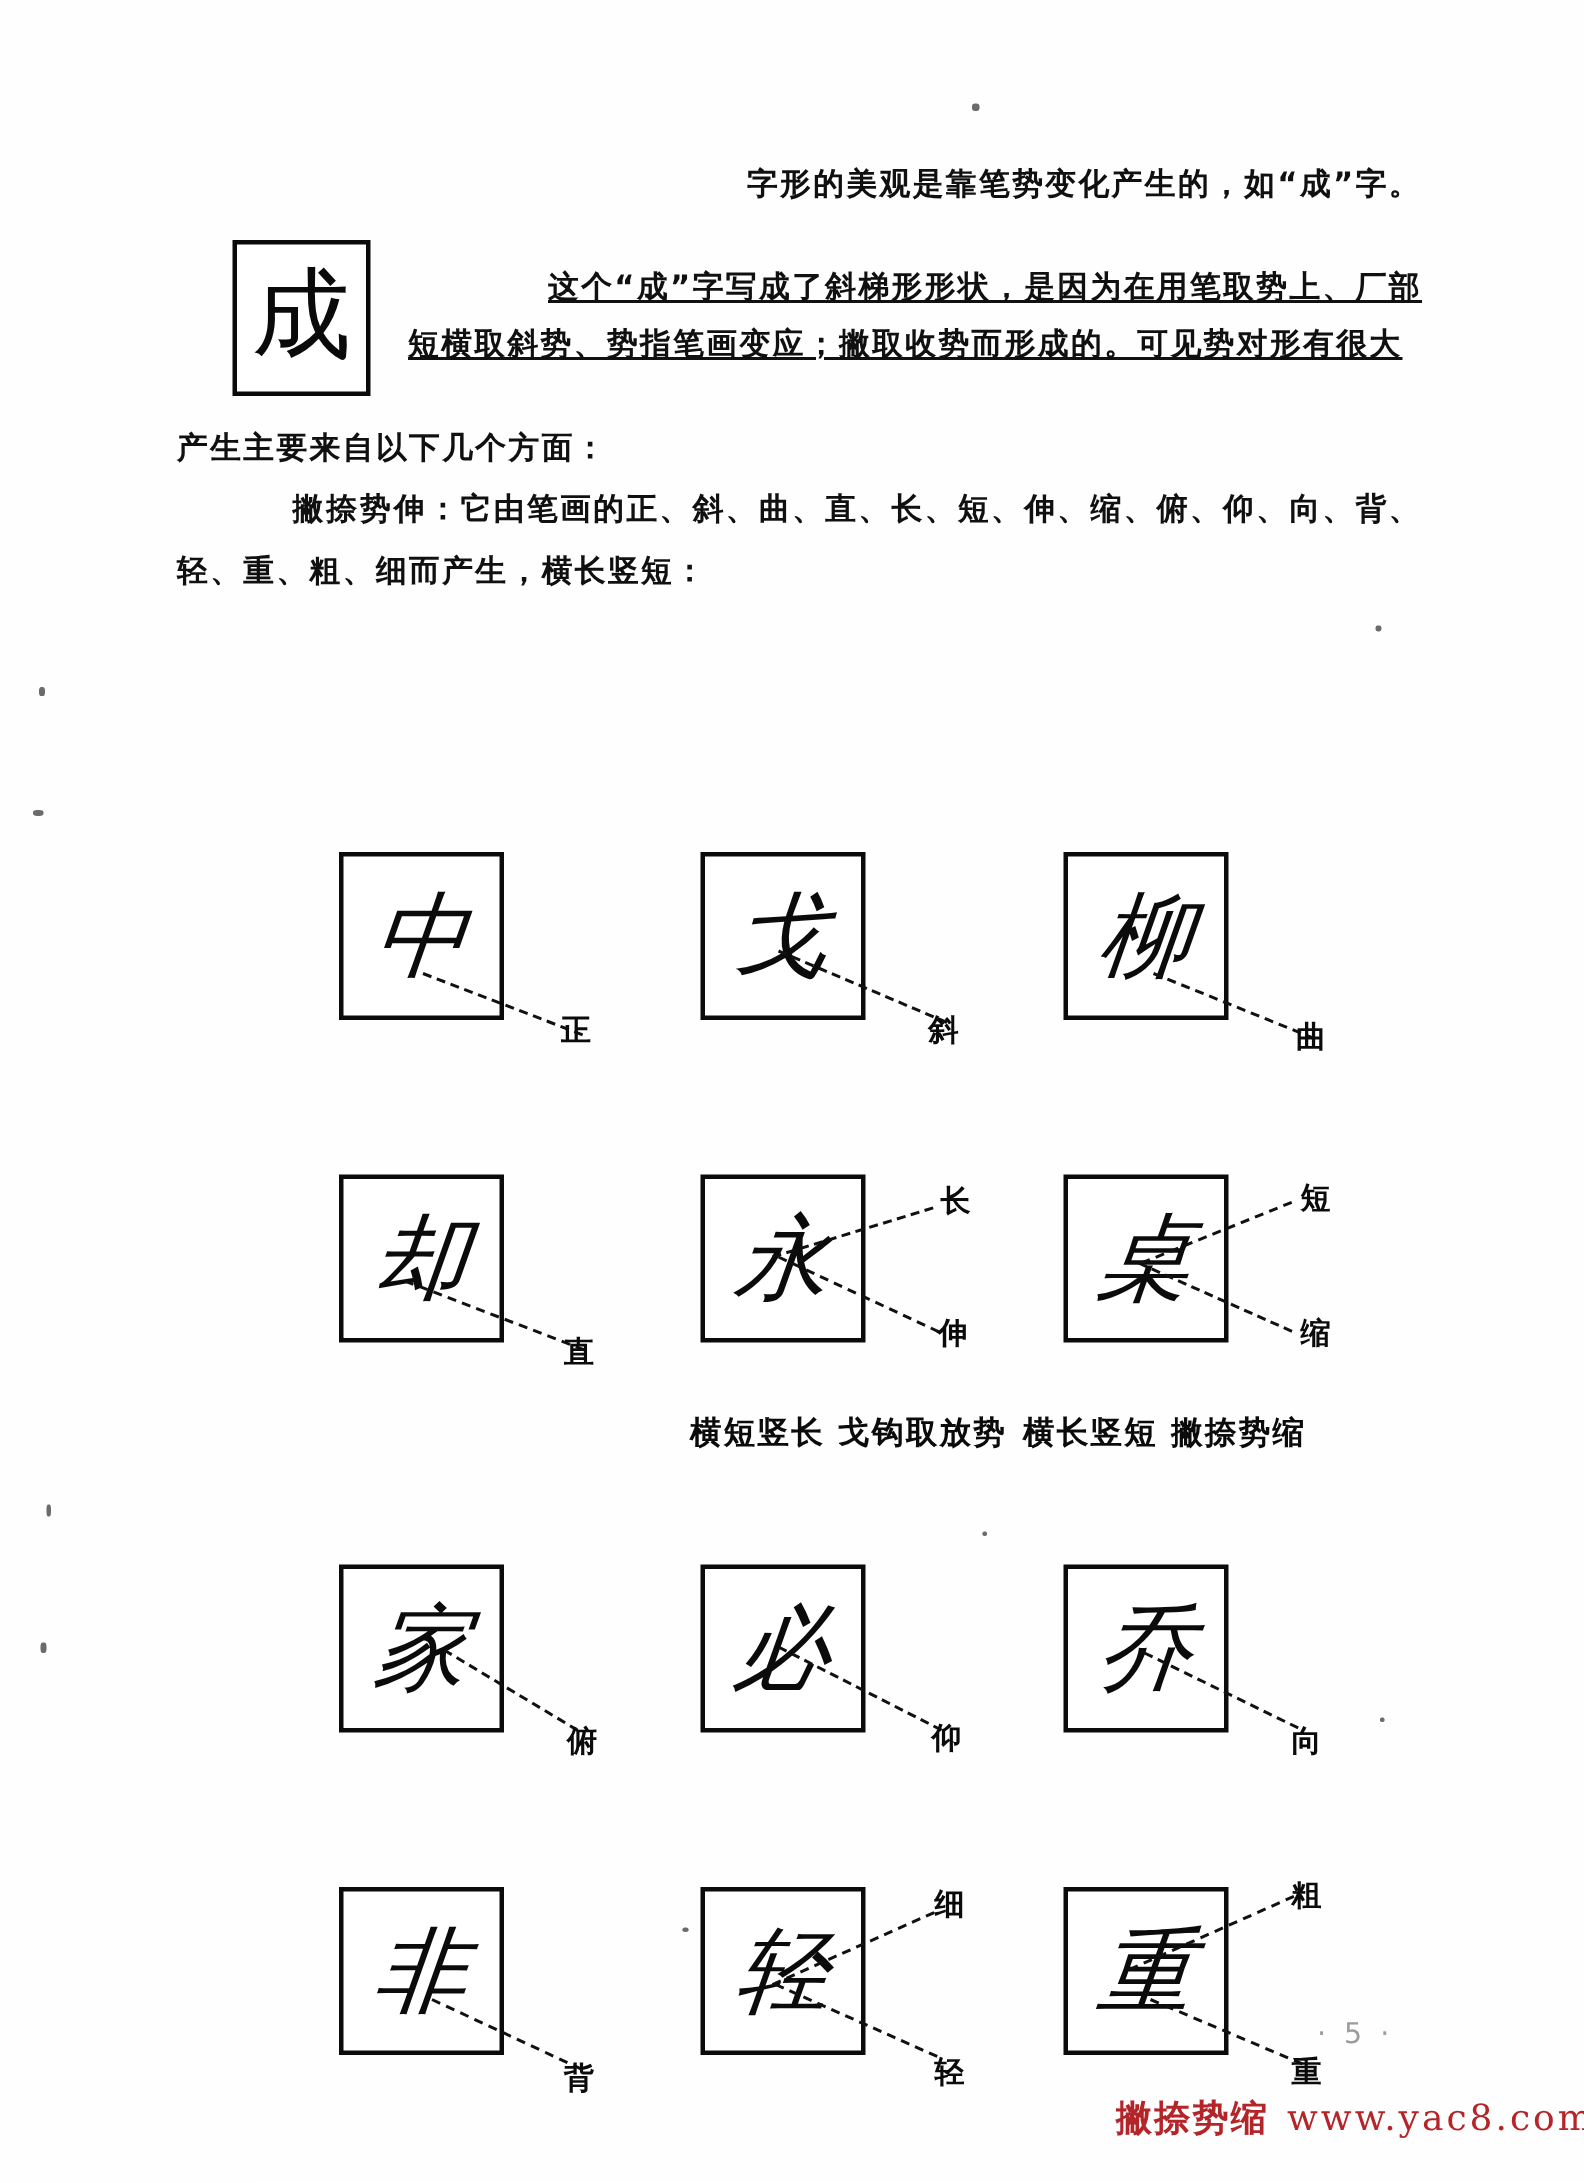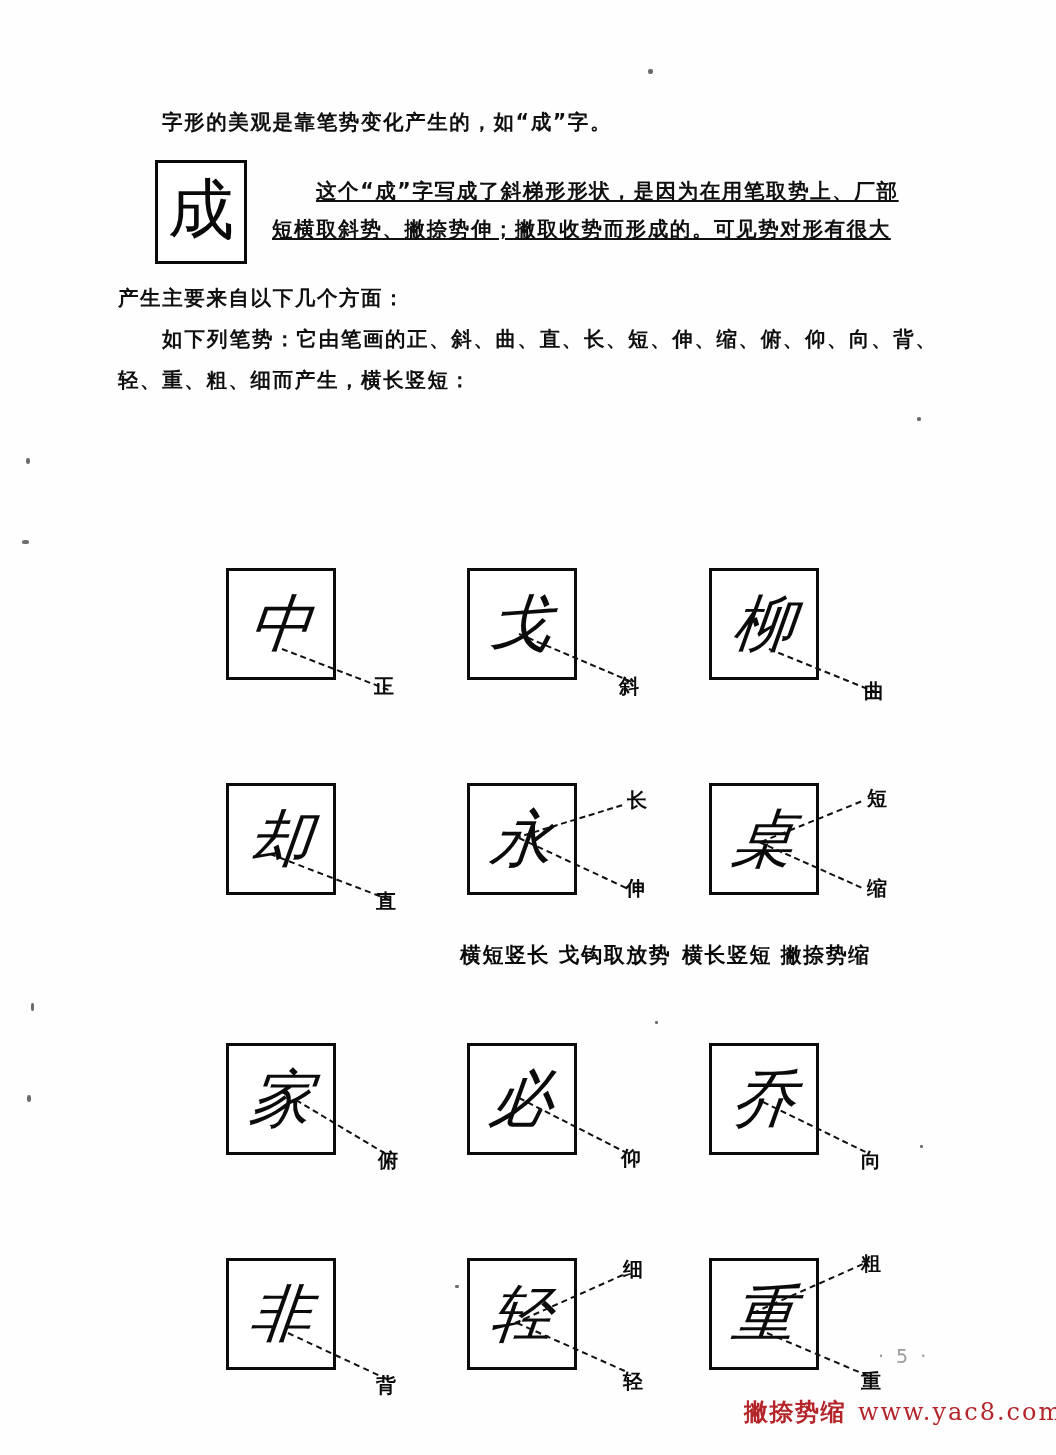--- a/index.html
+++ b/index.html
@@ -40,21 +40,21 @@
   }
   .p-line {
     font-size: 20.5px;
     line-height: 41px;
     letter-spacing: 1.6px;
     color: #101010;
     white-space: nowrap;
     font-family: "DejaVu Sans", sans-serif;
     font-weight: 600;
   }
-  .indent2 { padding-left: 44px; }
+  .indent2 { padding-left: 44px; text-align: right; }
   .bold-lead { font-weight: 900; letter-spacing: 2px; }
 
   
   .cheng-box {
     position: absolute;
     left: 155px;
     top: 160px;
     width: 92px;
     height: 104px;
     border: 3px solid #0a0a0a;
@@ -200,26 +200,26 @@
   <div class="prose">
     <div class="p-line indent2">字形的美观是靠笔势变化产生的，如“成”字。</div>
   </div>
 
   <div class="cheng-box">
     <span class="glyph">成</span>
   </div>
 
   <div class="wrap-para">
     <div class="p-line indent2">这个“成”字写成了斜梯形形状，是因为在用笔取势上、厂部</div>
-    <div class="p-line">短横取斜势、撇捺势伸；撇取收势而形成的。可见势对形有很大</div>
+    <div class="p-line">短横取斜势、势指笔画变应；撇取收势而形成的。可见势对形有很大</div>
   </div>
 
   <div class="para-block">
     <div class="p-line">产生主要来自以下几个方面：</div>
-    <div class="p-line indent2"><span class="bold-lead">如下列笔势</span><span>：它由笔画的正、斜、曲、直、长、短、伸、缩、俯、仰、向、背、</span></div>
+    <div class="p-line indent2"><span class="bold-lead">撇捺势伸</span><span>：它由笔画的正、斜、曲、直、长、短、伸、缩、俯、仰、向、背、</span></div>
     <div class="p-line">轻、重、粗、细而产生，横长竖短：</div>
   </div>
 
   <div class="grid">
 
     <div class="srow">
       <div class="cell c0">
         <div class="sq">
             <span class="glyph">中</span>
           </div>

